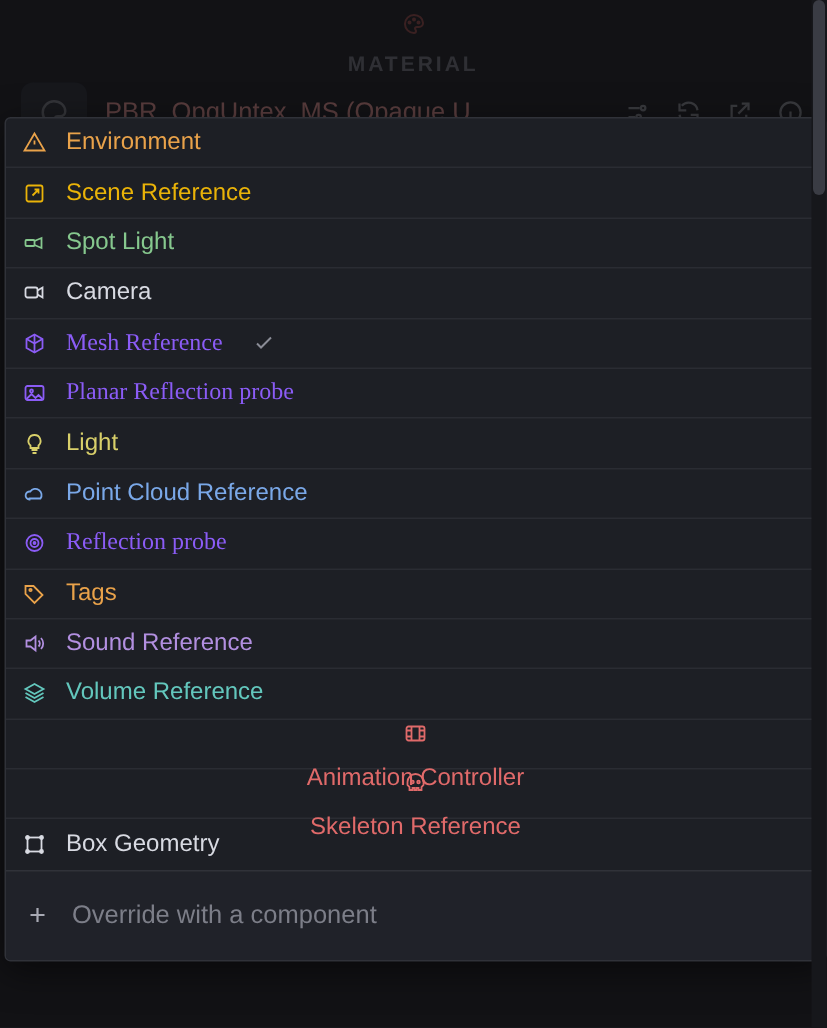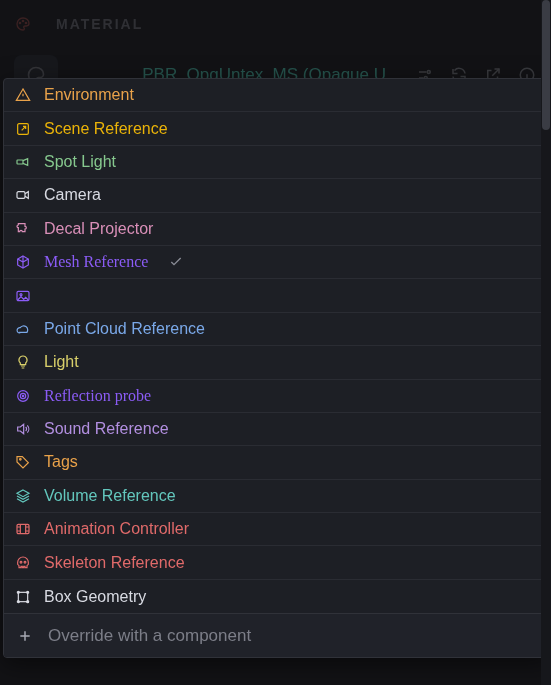--- a/index.html
+++ b/index.html
@@ -12,42 +12,42 @@
     color: #ccc;
   }
   .backdrop {
     position: absolute;
     inset: 0;
     background: #22242a;
   }
   .bd-header {
     display: flex;
     align-items: center;
-    gap: 24px;
+    gap: 10px;
     padding: 8px 14px;
     height: 48px;
     color: #7c7e88;
     font-weight: 600;
     letter-spacing: 2px;
     font-size: 14px;
+    flex-direction: column;
   }
   .bd-header .palette-icon {
     width: 18px; height: 18px;
     display: inline-flex; align-items: center; justify-content: center;
     color: #a05050;
   }
   .bd-sub {
     display: flex;
     align-items: center;
     gap: 12px;
     padding: 6px 14px;
     height: 54px;
-    color: #5eead4;
+    color: #fca5a5;
     font-size: 17px;
-    text-align: right;
   }
   .bd-sub .chip {
     width: 44px; height: 40px;
     background: #323540;
     border-radius: 8px;
     display: inline-flex; align-items:center; justify-content:center;
     color: #8a8c96;
   }
   .bd-sub .title { flex: 1; white-space: nowrap; overflow: hidden; text-overflow: ellipsis; }
   .bd-sub .right-icons { display:flex; gap:14px; color:#9a9ca6; }
@@ -87,35 +87,35 @@
   .menu-item .micon {
     width: 18px; height: 18px;
     display: inline-flex; align-items: center; justify-content: center;
     flex-shrink: 0;
   }
   .menu-item .label { flex: 0 0 auto; }
   .menu-item .check { margin-left: 8px; color:#8a8c96; }
 
   .c-orange { color: #e9a24a; }
   .c-white  { color: #d8dae2; }
-  .c-red    { color: #e06a6a; }
+  .c-red    { color: #e06a6a; flex-direction: column; }
   .c-cyan   { color: #eab308; }
   .c-green  { color: #86c88e; }
   .c-pink   { color: #d98fb8; }
   .c-grey   { color: #8b5cf6; font-family: Liberation Serif, serif; }
   .c-blue   { color: #7aa8e8; }
   .c-yellow { color: #d8cf6a; }
   .c-purple { color: #b28fe0; }
   .c-teal   { color: #63c7bd; }
 
   .search-row {
     display: flex;
     align-items: center;
     gap: 14px;
-    height: 44px;
+    height: 60px;
     padding: 0 12px;
     border-top: 1px solid #303239;
     background: #202229;
   }
   .search-row input {
     flex: 1;
     background: transparent;
     border: none;
     outline: none;
     color: #ccc;
@@ -231,28 +231,20 @@
       </div>
       <div class="menu-item c-white">
         <span class="micon">
           <svg width="16" height="16" viewBox="0 0 24 24" fill="none" stroke="currentColor" stroke-width="1.8">
             <rect x="3" y="7" width="12" height="10" rx="2"></rect>
             <path d="M15 10l5-3v10l-5-3"></path>
           </svg>
         </span>
         <span class="label">Camera</span>
       </div>
-      <div class="menu-item c-pink">
-        <span class="micon">
-          <svg width="16" height="16" viewBox="0 0 24 24" fill="none" stroke="currentColor" stroke-width="1.8">
-            <path d="M9 4h6v4a2 2 0 1 1 0 4v4h-4a2 2 0 1 0-4 0H5v-6a2 2 0 1 1 0-4V4h4z"></path>
-          </svg>
-        </span>
-        <span class="label">Decal Projector</span>
-      </div>
       <div class="menu-item c-grey">
         <span class="micon">
           <svg width="16" height="16" viewBox="0 0 24 24" fill="none" stroke="currentColor" stroke-width="1.8">
             <path d="M12 3l8 4.5v9L12 21l-8-4.5v-9L12 3z"></path>
             <path d="M12 3v18M4 7.5l8 4.5 8-4.5"></path>
           </svg>
         </span>
         <span class="label">Mesh Reference</span>
         <span class="check">
           <svg width="16" height="16" viewBox="0 0 24 24" fill="none" stroke="currentColor" stroke-width="2">
@@ -261,65 +253,66 @@
         </span>
       </div>
       <div class="menu-item c-grey">
         <span class="micon">
           <svg width="16" height="16" viewBox="0 0 24 24" fill="none" stroke="currentColor" stroke-width="1.8">
             <rect x="3" y="5" width="18" height="14" rx="2"></rect>
             <circle cx="9" cy="10" r="1.5"></circle>
             <path d="M4 18l5-5 4 4 3-3 4 4"></path>
           </svg>
         </span>
-      </div>
-      <div class="menu-item c-blue">
-        <span class="micon">
-          <svg width="16" height="16" viewBox="0 0 24 24" fill="none" stroke="currentColor" stroke-width="1.8">
-            <path d="M7 18a4 4 0 1 1 .8-7.94A5 5 0 1 1 18 17H7z"></path>
-          </svg>
-        </span>
-        <span class="label">Point Cloud Reference</span>
+        <span class="label">Planar Reflection probe</span>
       </div>
       <div class="menu-item c-yellow">
         <span class="micon">
           <svg width="16" height="16" viewBox="0 0 24 24" fill="none" stroke="currentColor" stroke-width="1.8">
             <path d="M9 18h6M10 21h4"></path>
             <path d="M12 3a6 6 0 0 0-4 10.5V16h8v-2.5A6 6 0 0 0 12 3z"></path>
           </svg>
         </span>
         <span class="label">Light</span>
+      </div>
+      <div class="menu-item c-blue">
+        <span class="micon">
+          <svg width="16" height="16" viewBox="0 0 24 24" fill="none" stroke="currentColor" stroke-width="1.8">
+            <path d="M7 18a4 4 0 1 1 .8-7.94A5 5 0 1 1 18 17H7z"></path>
+          </svg>
+        </span>
+        <span class="label">Point Cloud Reference</span>
       </div>
       <div class="menu-item c-grey">
         <span class="micon">
           <svg width="16" height="16" viewBox="0 0 24 24" fill="none" stroke="currentColor" stroke-width="1.8">
             <circle cx="12" cy="12" r="8"></circle>
             <circle cx="12" cy="12" r="4"></circle>
             <circle cx="12" cy="12" r="1"></circle>
           </svg>
         </span>
         <span class="label">Reflection probe</span>
       </div>
+      <div class="menu-item c-orange">
+        <span class="micon">
+          <svg width="16" height="16" viewBox="0 0 24 24" fill="none" stroke="currentColor" stroke-width="1.8">
+            <path d="M3 12V4h8l9 9-8 8-9-9z"></path>
+            <circle cx="8" cy="8" r="1.2"></circle>
+          </svg>
+        </span>
+        <span class="label">Tags</span>
+      </div>
       <div class="menu-item c-purple">
         <span class="micon">
           <svg width="16" height="16" viewBox="0 0 24 24" fill="none" stroke="currentColor" stroke-width="1.8">
             <path d="M4 9v6h4l5 4V5L8 9H4z"></path>
             <path d="M16 9a4 4 0 0 1 0 6M18.5 6.5a8 8 0 0 1 0 11"></path>
           </svg>
         </span>
         <span class="label">Sound Reference</span>
-      </div>
-      <div class="menu-item c-orange">
-        <span class="micon">
-          <svg width="16" height="16" viewBox="0 0 24 24" fill="none" stroke="currentColor" stroke-width="1.8">
-            <path d="M3 12V4h8l9 9-8 8-9-9z"></path>
-            <circle cx="8" cy="8" r="1.2"></circle>
-          </svg>
-        </span>
-        <span class="label">Tags</span>
       </div>
       <div class="menu-item c-teal">
         <span class="micon">
           <svg width="16" height="16" viewBox="0 0 24 24" fill="none" stroke="currentColor" stroke-width="1.8">
             <path d="M12 3l9 5-9 5-9-5 9-5z"></path>
             <path d="M3 12l9 5 9-5"></path>
             <path d="M3 16l9 5 9-5"></path>
           </svg>
         </span>
         <span class="label">Volume Reference</span>

